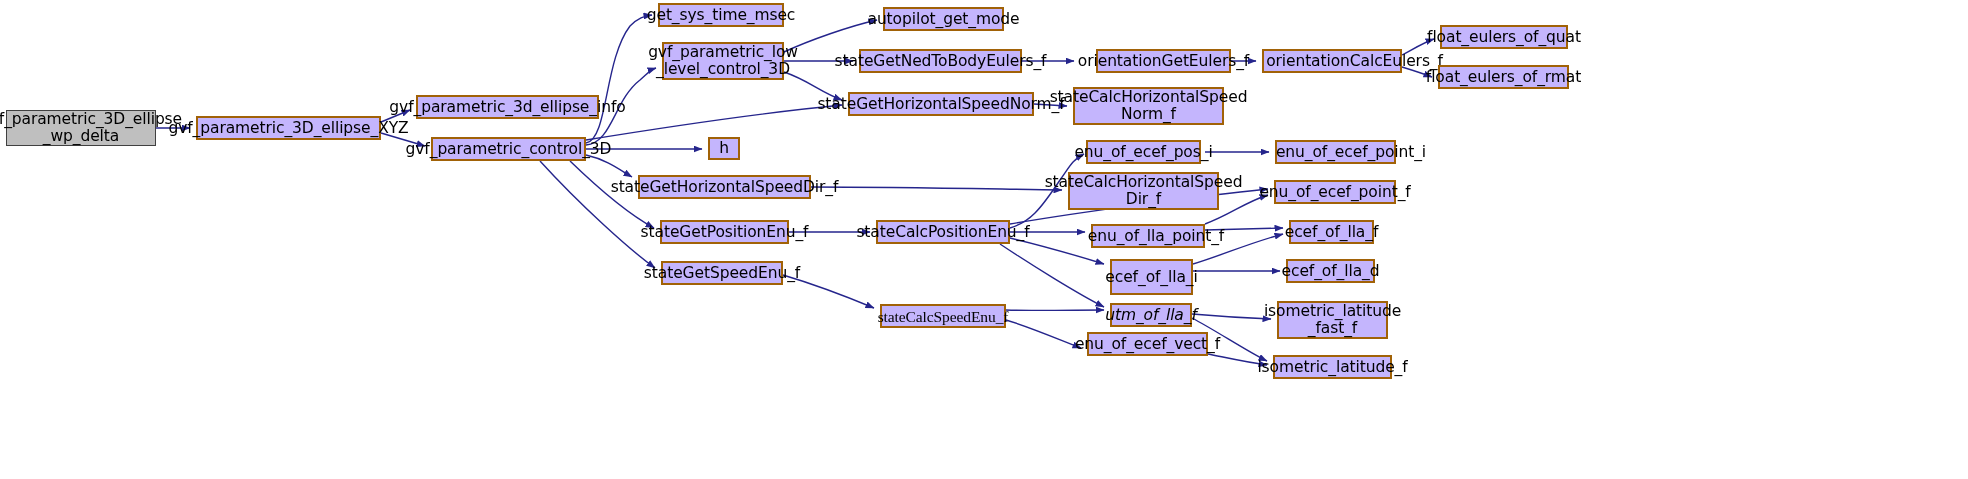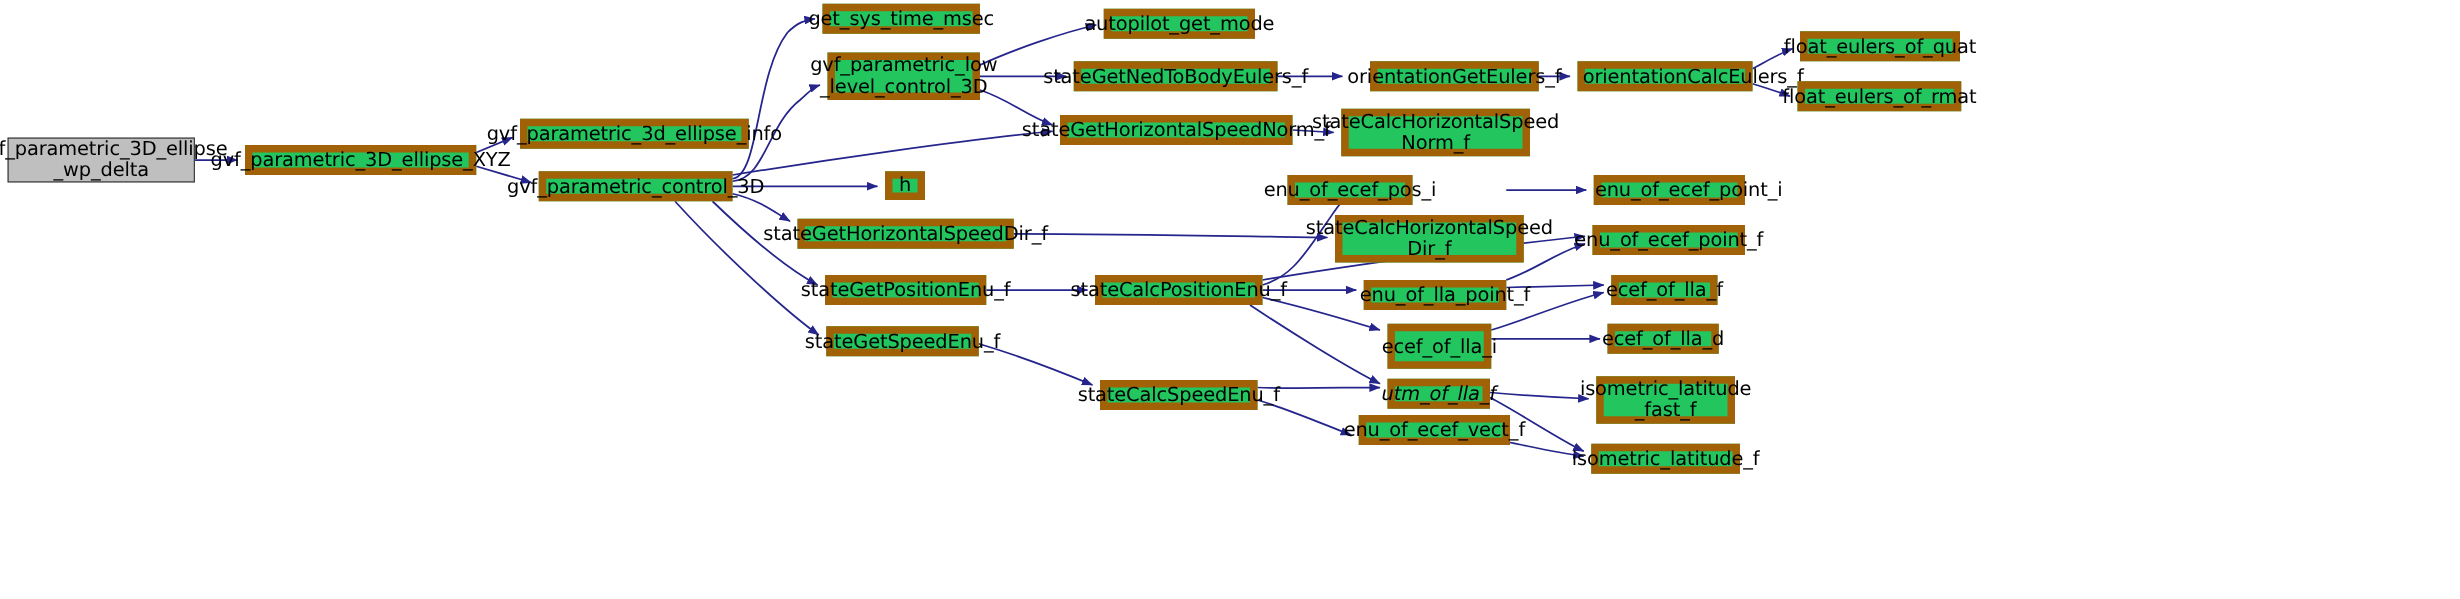--- a/index.html
+++ b/index.html
@@ -19,22 +19,22 @@
     position: absolute;
     left: 0;
     top: 0;
     width: 1968px;
     height: 479px;
     pointer-events: none;
   }
   .node {
     position: absolute;
     box-sizing: border-box;
-    border: 6px solid #a16207;
-    background: #22c55e;
+    border: 2px solid #a16207;
+    background: #c4b5fd;
     color: #000000;
     display: flex;
     align-items: center;
     justify-content: center;
     text-align: center;
     font-size: 15.5px;
     line-height: 17px;
     letter-spacing: -0.1px;
     white-space: pre-line;
     z-index: 2;
@@ -103,27 +103,27 @@
       <div class="node" style="left: 662px; top: 42px; width: 122px; height: 38px;">gvf_parametric_low
 _level_control_3D</div>
       <div class="node" style="left: 708px; top: 137px; width: 32px; height: 23px;">h</div>
       <div class="node" style="left: 638px; top: 175px; width: 173px; height: 24px;">stateGetHorizontalSpeedDir_f</div>
       <div class="node" style="left: 660px; top: 220px; width: 129px; height: 24px;">stateGetPositionEnu_f</div>
       <div class="node" style="left: 661px; top: 261px; width: 122px; height: 24px;">stateGetSpeedEnu_f</div>
       <div class="node" style="left: 883px; top: 7px; width: 121px; height: 24px;">autopilot_get_mode</div>
       <div class="node" style="left: 859px; top: 49px; width: 163px; height: 24px;">stateGetNedToBodyEulers_f</div>
       <div class="node" style="left: 848px; top: 92px; width: 186px; height: 24px;">stateGetHorizontalSpeedNorm_f</div>
       <div class="node" style="left: 876px; top: 220px; width: 134px; height: 24px;">stateCalcPositionEnu_f</div>
-      <div class="node" style="left: 880px; top: 304px; width: 126px; height: 24px;">stateCalcSpeedEnu_f</div>
+      <div class="node" style="left: 880px; top: 304px; width: 126px; height: 24px; font-family: Liberation Serif, serif;">stateCalcSpeedEnu_f</div>
       <div class="node" style="left: 1080px; top: 49px; width: 135px; height: 24px; margin-left: 16px;">orientationGetEulers_f</div>
       <div class="node" style="left: 1073px; top: 87px; width: 151px; height: 38px;">stateCalcHorizontalSpeed
 Norm_f</div>
       <div class="node" style="left: 1068px; top: 172px; width: 151px; height: 38px;">stateCalcHorizontalSpeed
 Dir_f</div>
-      <div class="node" style="left: 1030px; top: 140px; width: 100px; height: 24px;">enu_of_ecef_pos_i</div>
+      <div class="node" style="left: 1086px; top: 140px; width: 115px; height: 24px;">enu_of_ecef_pos_i</div>
       <div class="node" style="left: 1091px; top: 224px; width: 114px; height: 24px; padding-left: 16px;">enu_of_lla_point_f</div>
       <div class="node" style="left: 1110px; top: 259px; width: 83px; height: 36px;">ecef_of_lla_i</div>
       <div class="node" style="left: 1110px; top: 303px; width: 82px; height: 24px; font-style: italic;">utm_of_lla_f</div>
       <div class="node" style="left: 1087px; top: 332px; width: 121px; height: 24px;">enu_of_ecef_vect_f</div>
       <div class="node" style="left: 1262px; top: 49px; width: 140px; height: 24px; padding-left: 45px;">orientationCalcEulers_f</div>
       <div class="node" style="left: 1275px; top: 140px; width: 121px; height: 24px; padding-left: 31px;">enu_of_ecef_point_i</div>
       <div class="node" style="left: 1274px; top: 180px; width: 122px; height: 24px;">enu_of_ecef_point_f</div>
       <div class="node" style="left: 1289px; top: 220px; width: 85px; height: 24px;">ecef_of_lla_f</div>
       <div class="node" style="left: 1286px; top: 259px; width: 89px; height: 24px;">ecef_of_lla_d</div>
       <div class="node" style="left: 1277px; top: 301px; width: 111px; height: 38px;">isometric_latitude

